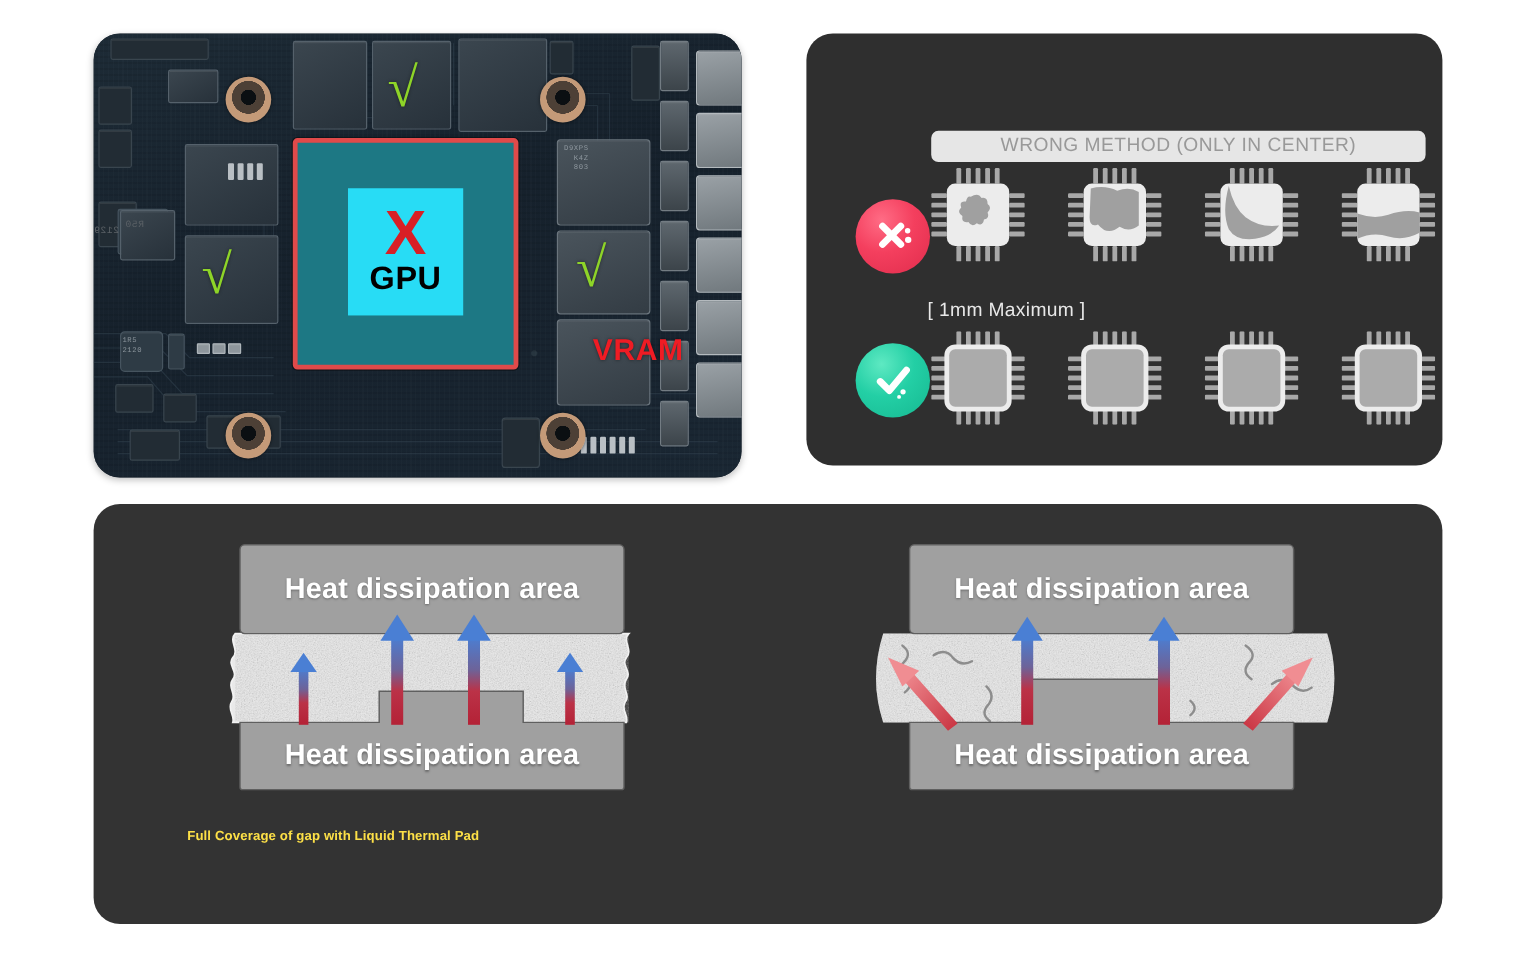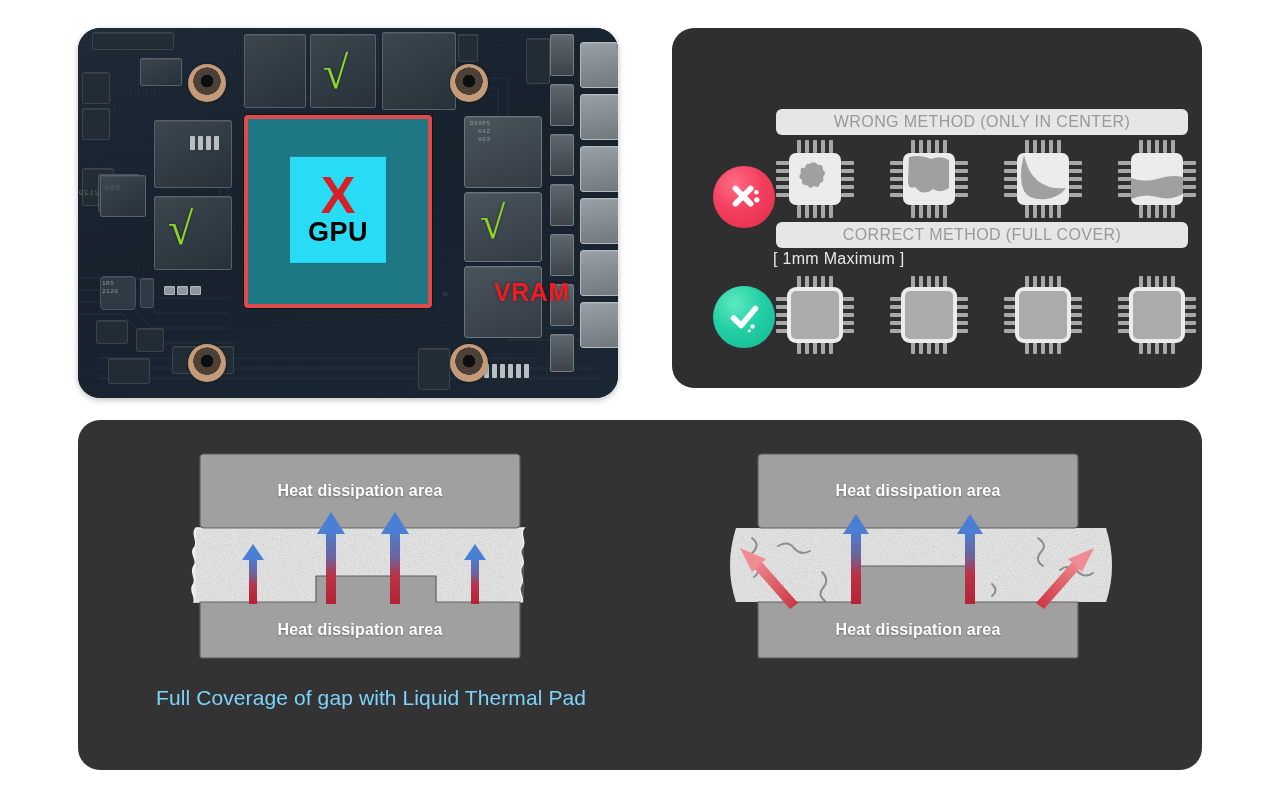--- a/index.html
+++ b/index.html
@@ -90,23 +90,23 @@
   #row-correct{left:104px;top:248px;width:420px;justify-content:space-between;}
   .chip{position:relative;width:78px;height:78px;}
 
   
   #diagram-panel{left:78px;top:420px;width:1124px;height:350px;background:#333333;}
   .diagram{position:absolute;top:0;width:562px;height:350px;}
   #diagram-left{left:0;}
   #diagram-right{left:562px;}
   .hblock{position:absolute;background:#a0a0a0;border:1px solid #5f5f5f;border-radius:3px;
     display:flex;align-items:center;justify-content:center;}
-  .hblock span{color:#ffffff;font-size:16px;font-weight:bold;letter-spacing:.2px;
+  .hblock span{color:#ffffff;font-size:24px;font-weight:bold;letter-spacing:.2px;
     text-shadow:0 1px 2px rgba(0,0,0,.35);}
-  .caption{position:absolute;color:#7dd3fc;font-size:21px;line-height:25px;letter-spacing:.1px;}
+  .caption{position:absolute;color:#fde047;font-size:11px;line-height:25px;letter-spacing:.1px;font-weight:bold;}
 </style>
 </head>
 <body>
 
 <div class="stage">
 
   <div class="panel" id="pcb-panel">
     <div class="pcb-base"></div>
     <div class="pcb-noise"></div>
 
@@ -364,23 +364,20 @@
           </g>
           <rect x="13" y="13" width="52" height="52" rx="7" fill="#ececec"></rect>
           <clipPath id="clipC">
               <rect x="13" y="13" width="52" height="52" rx="7"></rect>
             </clipPath>
           <path d="M13 38 q14 5 26 1 q14 -5 26 -2 l0 17 q-13 7 -26 3 q-13 -4 -26 2 z" fill="#a0a0a0" clip-path="url(#clipC)"></path>
         </svg>
       </div>
     </div>
 
-    <div class="banner" id="banner-correct">
-      <span>CORRECT METHOD (FULL COVER)</span>
-    </div>
 
     <div id="mm-note">[ 1mm Maximum ]</div>
 
     <div class="chiprow" id="row-correct">
       <div class="chip full">
         <svg width="78" height="78" viewBox="0 0 78 78">
           <g fill="#a8a8a8">
             <rect x="21" y="0" width="4" height="13" rx="1"></rect>
               <rect x="29" y="0" width="4" height="13" rx="1"></rect>
             <rect x="37" y="0" width="4" height="13" rx="1"></rect>

